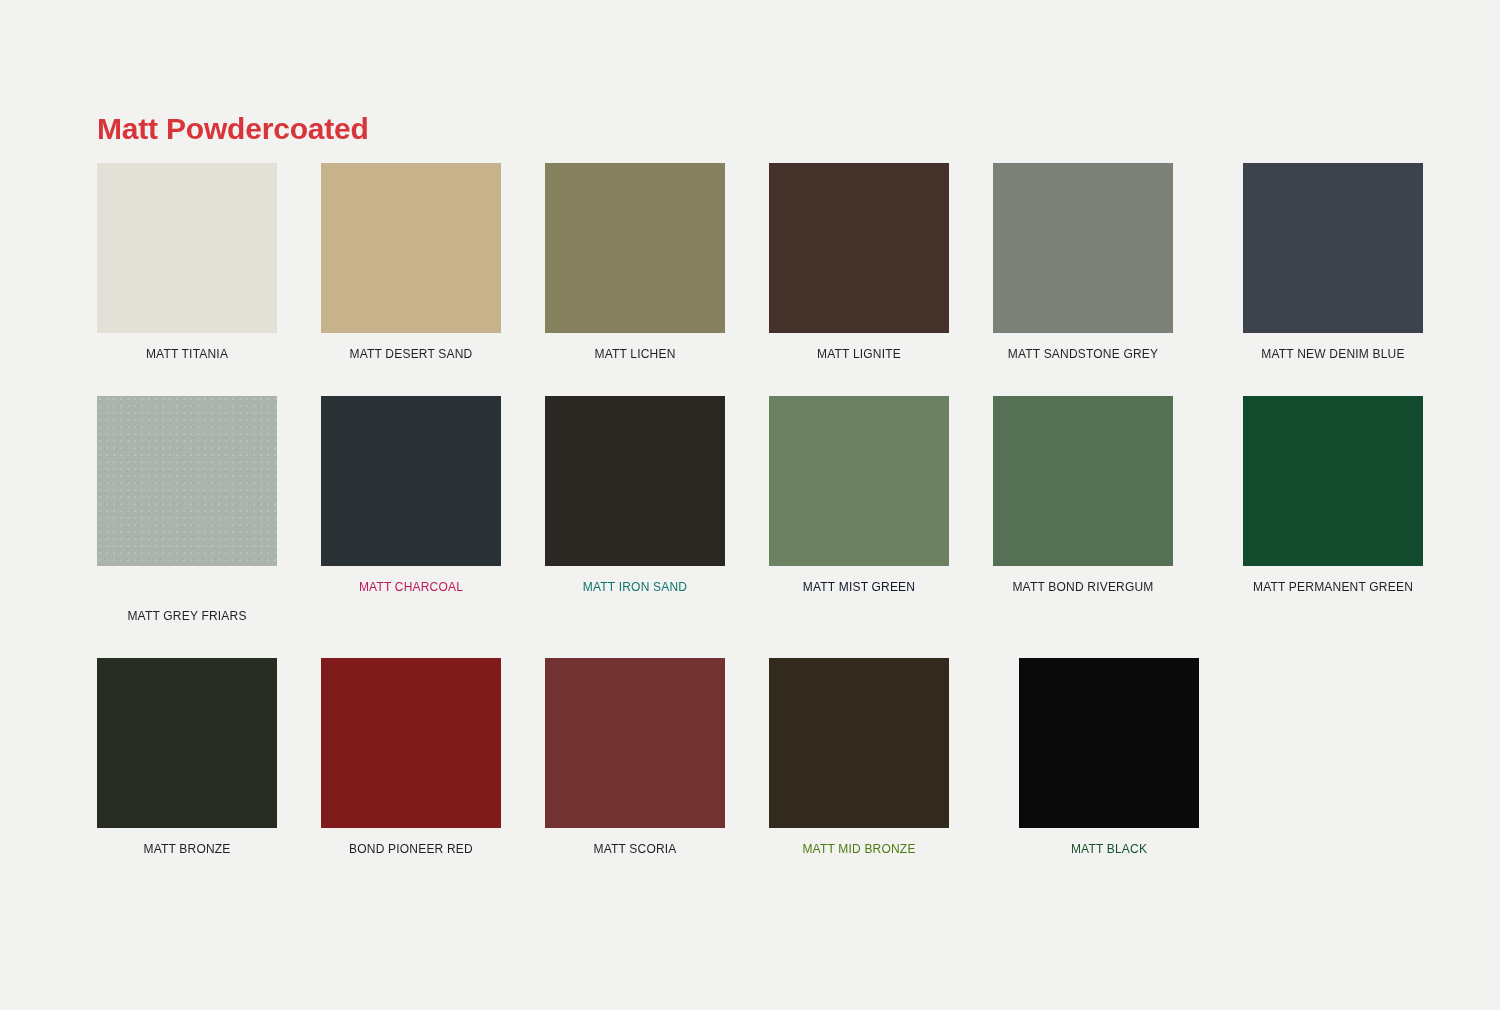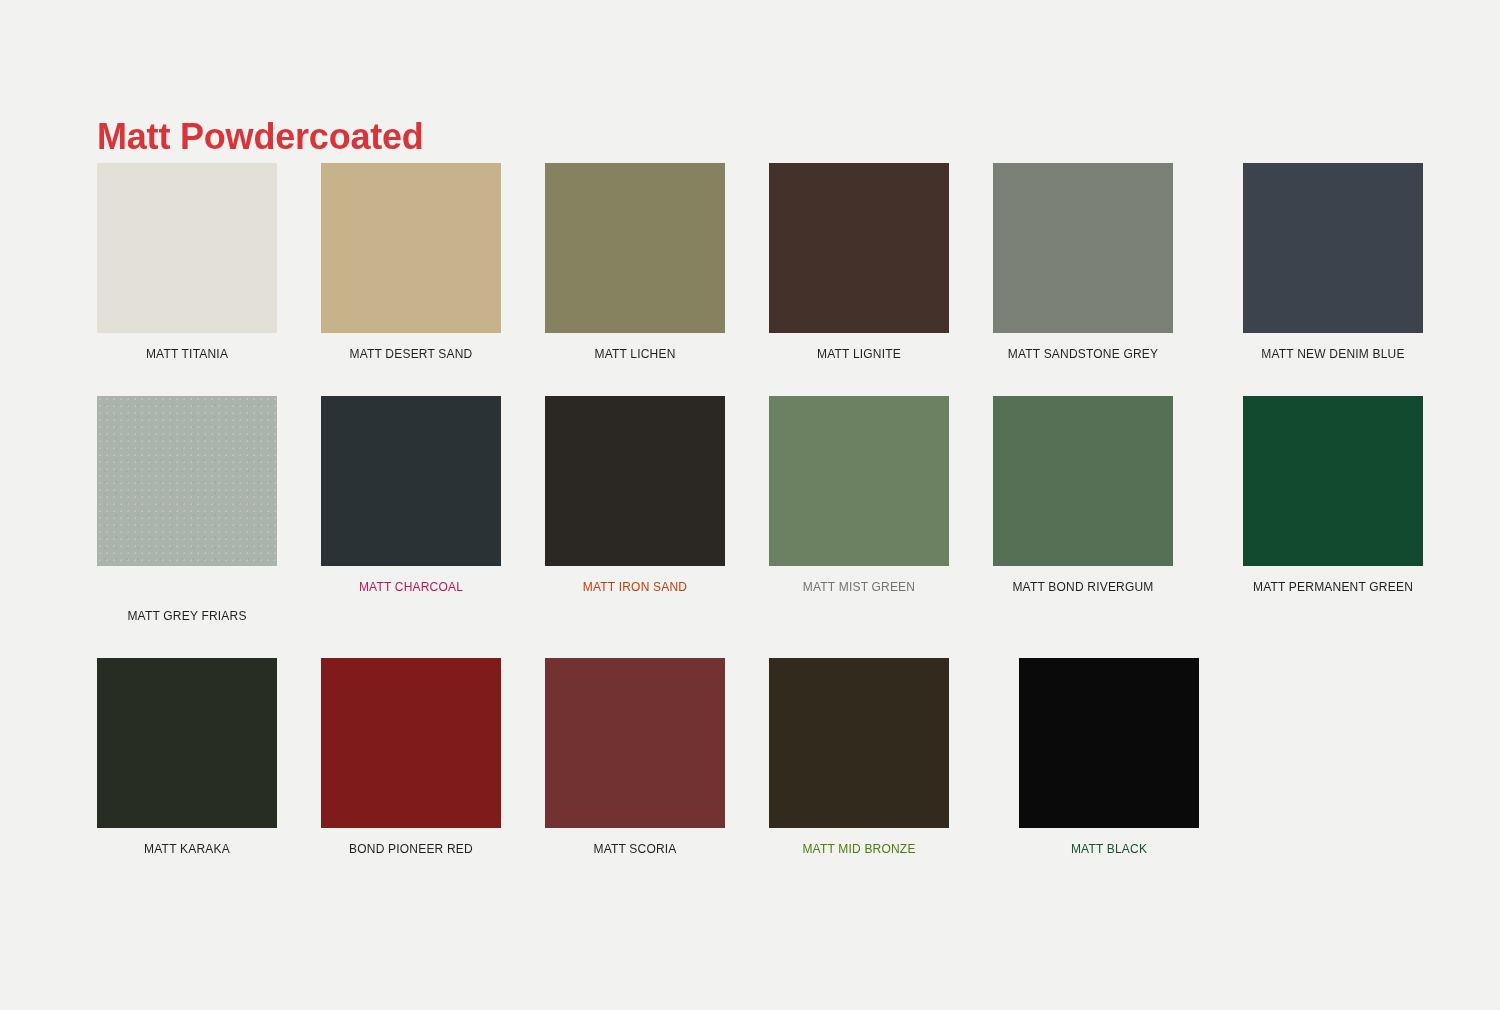--- a/index.html
+++ b/index.html
@@ -20,21 +20,21 @@
     width: 1500px;
     height: 1010px;
     box-sizing: border-box;
     padding: 0;
   }
 
   .chart-title {
     position: absolute;
     left: 97px;
     top: 92px;
-    font-size: 36px;
+    font-size: 30px;
     font-weight: bold;
     letter-spacing: -0.2px;
     color: #d8353b;
     white-space: nowrap;
   }
 
   .swatch-grid {
     position: absolute;
     left: 97px;
     top: 163px;
@@ -124,39 +124,39 @@
         <div class="swatch-cell">
           <div class="swatch-chip chip-texture" style="background-color: rgb(170, 180, 172);"></div>
           <div class="swatch-label" style="color: rgb(35, 31, 32); margin-top: 44px;">MATT GREY FRIARS</div>
         </div>
         <div class="swatch-cell">
           <div class="swatch-chip" style="background-color: rgb(42, 50, 53);"></div>
           <div class="swatch-label" style="color: #be185d;">MATT CHARCOAL</div>
         </div>
         <div class="swatch-cell">
           <div class="swatch-chip" style="background-color: rgb(43, 39, 34);"></div>
-          <div class="swatch-label" style="color: #c2410c;">MATT IRON SAND</div>
+          <div class="swatch-label" style="color: #0f766e;">MATT IRON SAND</div>
         </div>
         <div class="swatch-cell">
           <div class="swatch-chip" style="background-color: rgb(107, 129, 97);"></div>
-          <div class="swatch-label" style="color: #737373;">MATT MIST GREEN</div>
+          <div class="swatch-label" style="color: #0f172a;">MATT MIST GREEN</div>
         </div>
         <div class="swatch-cell">
           <div class="swatch-chip" style="background-color: rgb(85, 112, 85);"></div>
           <div class="swatch-label" style="color: rgb(35, 31, 32);">MATT BOND RIVERGUM</div>
         </div>
         <div class="swatch-cell">
           <div class="swatch-chip" style="background-color: rgb(17, 74, 44);"></div>
           <div class="swatch-label" style="color: rgb(35, 31, 32);">MATT PERMANENT GREEN</div>
         </div>
       </div>
       <div class="swatch-row">
         <div class="swatch-cell">
           <div class="swatch-chip" style="background-color: rgb(39, 45, 34);"></div>
-          <div class="swatch-label" style="color: rgb(35, 31, 32);">MATT KARAKA</div>
+          <div class="swatch-label" style="color: rgb(35, 31, 32);">MATT BRONZE</div>
         </div>
         <div class="swatch-cell">
           <div class="swatch-chip" style="background-color: rgb(128, 27, 28);"></div>
           <div class="swatch-label" style="color: rgb(35, 31, 32);">BOND PIONEER RED</div>
         </div>
         <div class="swatch-cell">
           <div class="swatch-chip" style="background-color: rgb(114, 50, 49);"></div>
           <div class="swatch-label" style="color: rgb(35, 31, 32);">MATT SCORIA</div>
         </div>
         <div class="swatch-cell">

